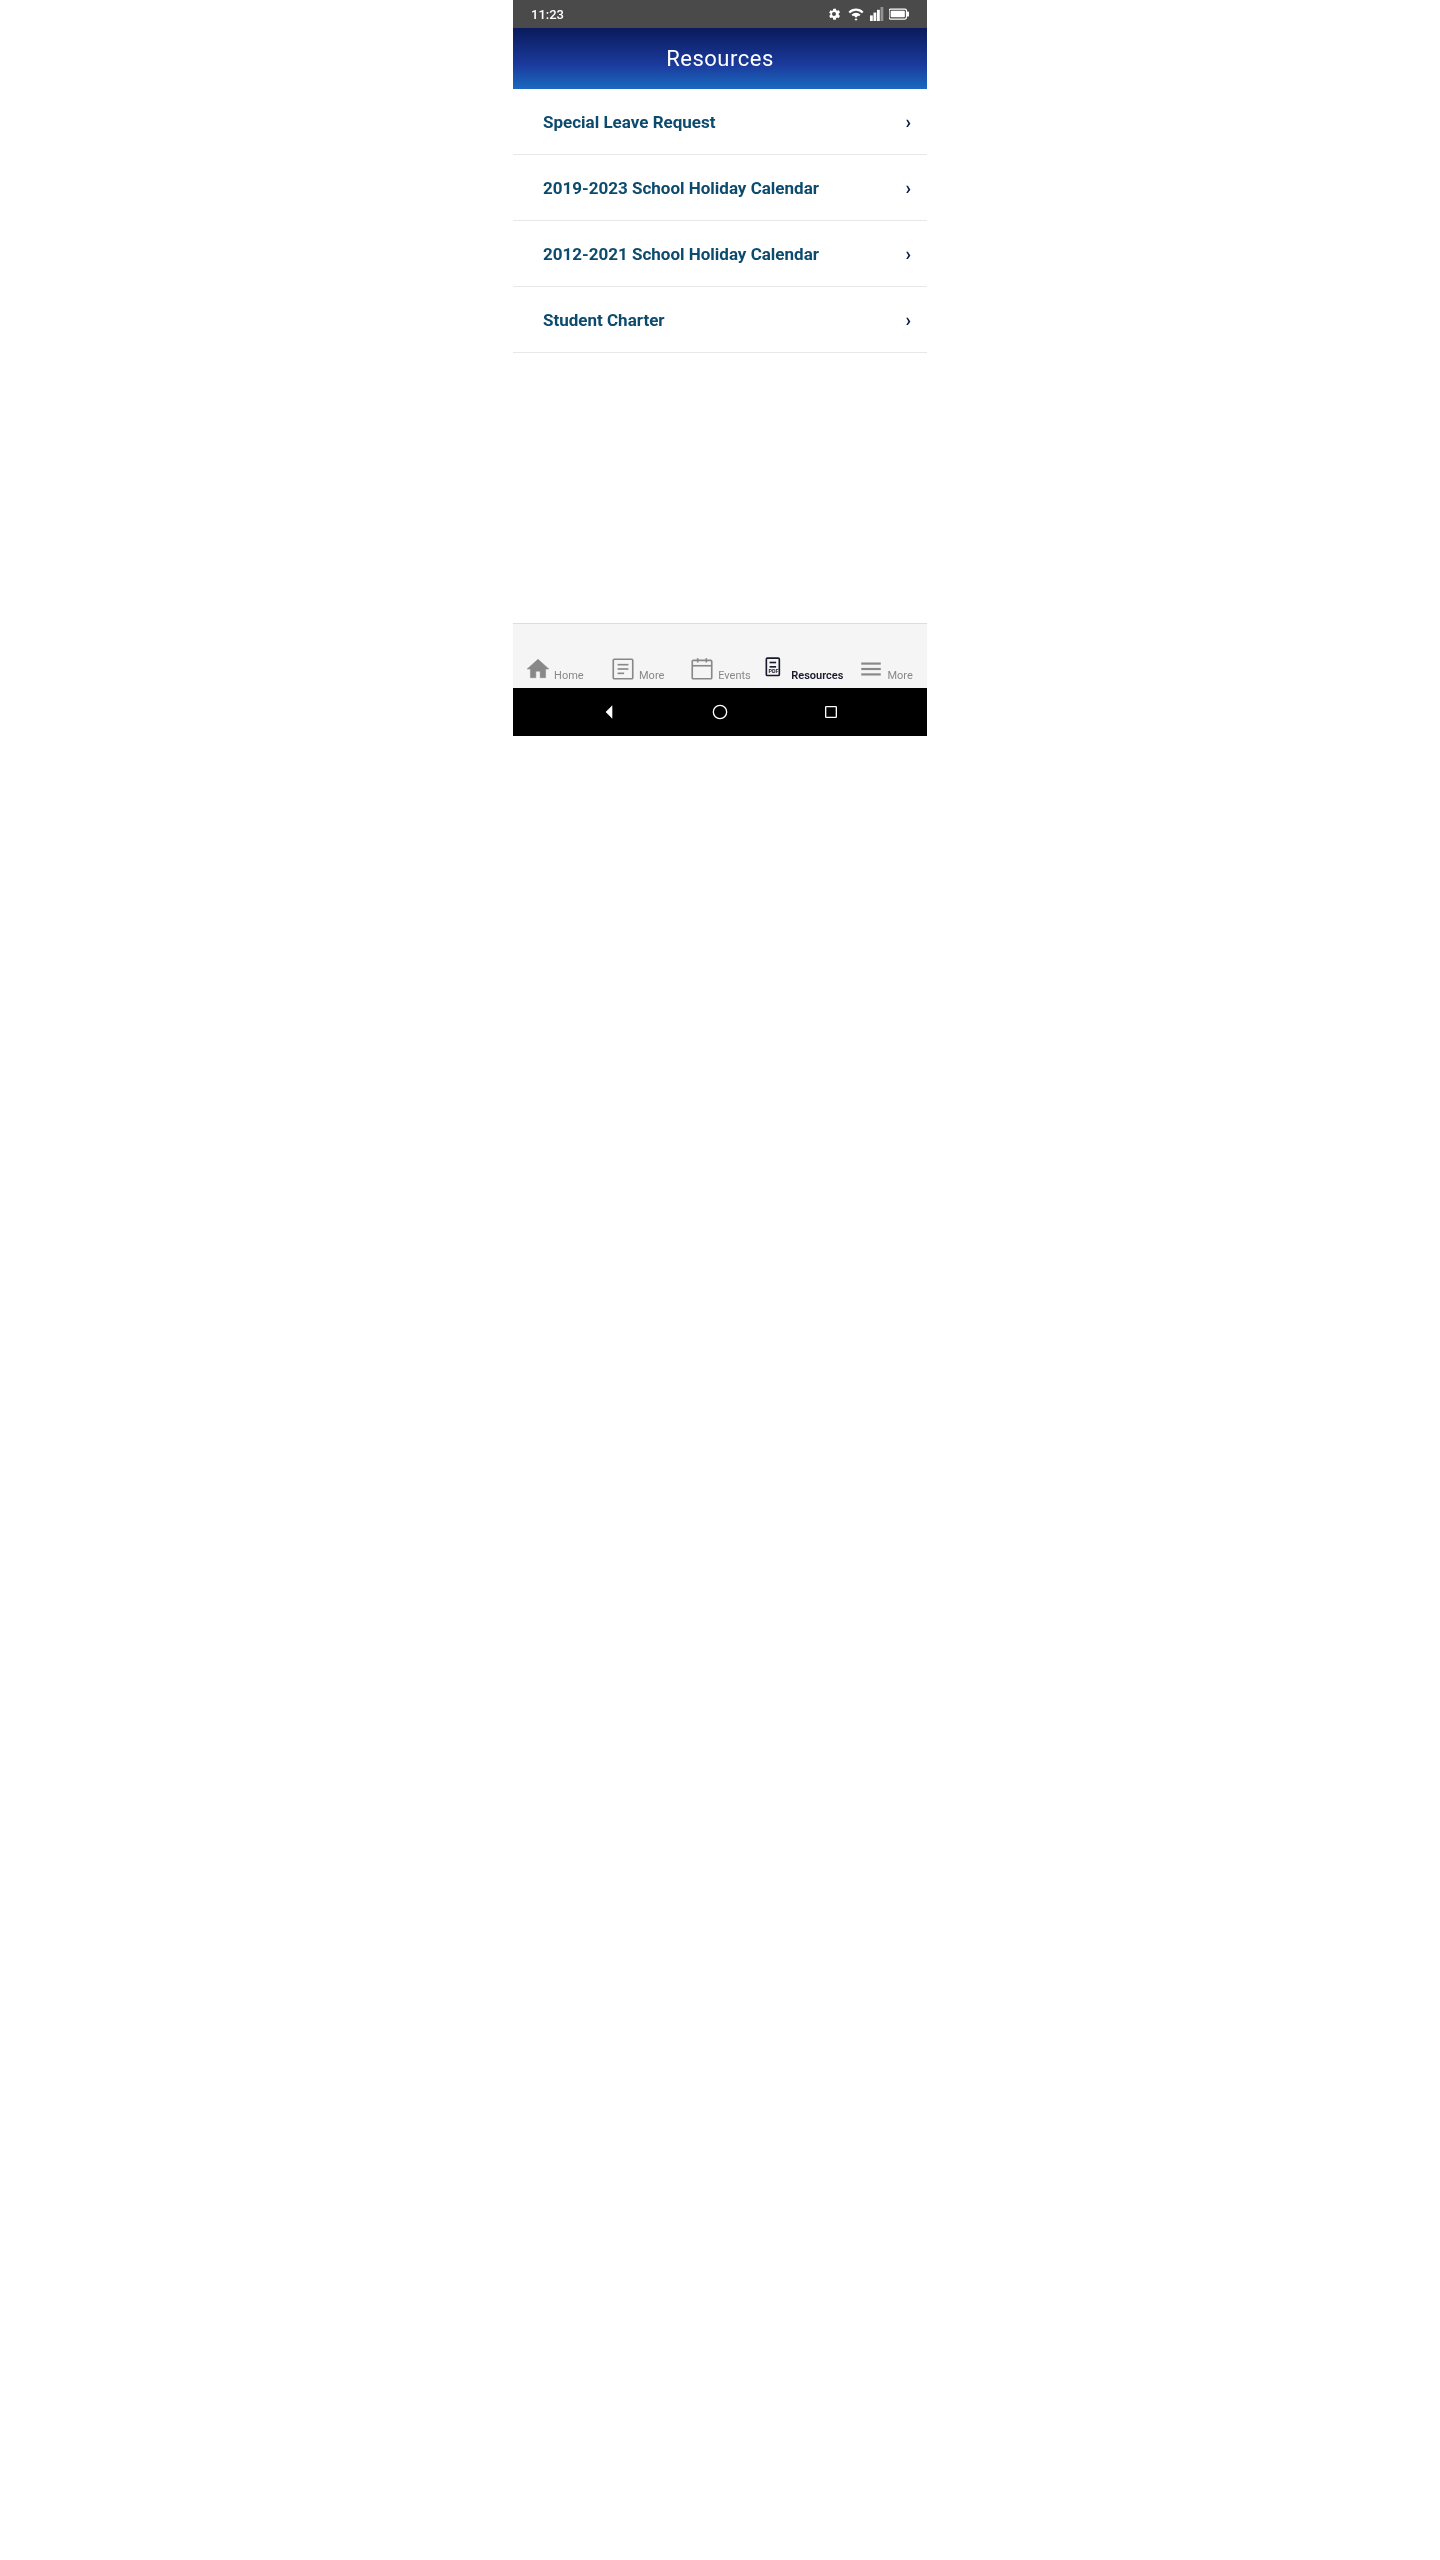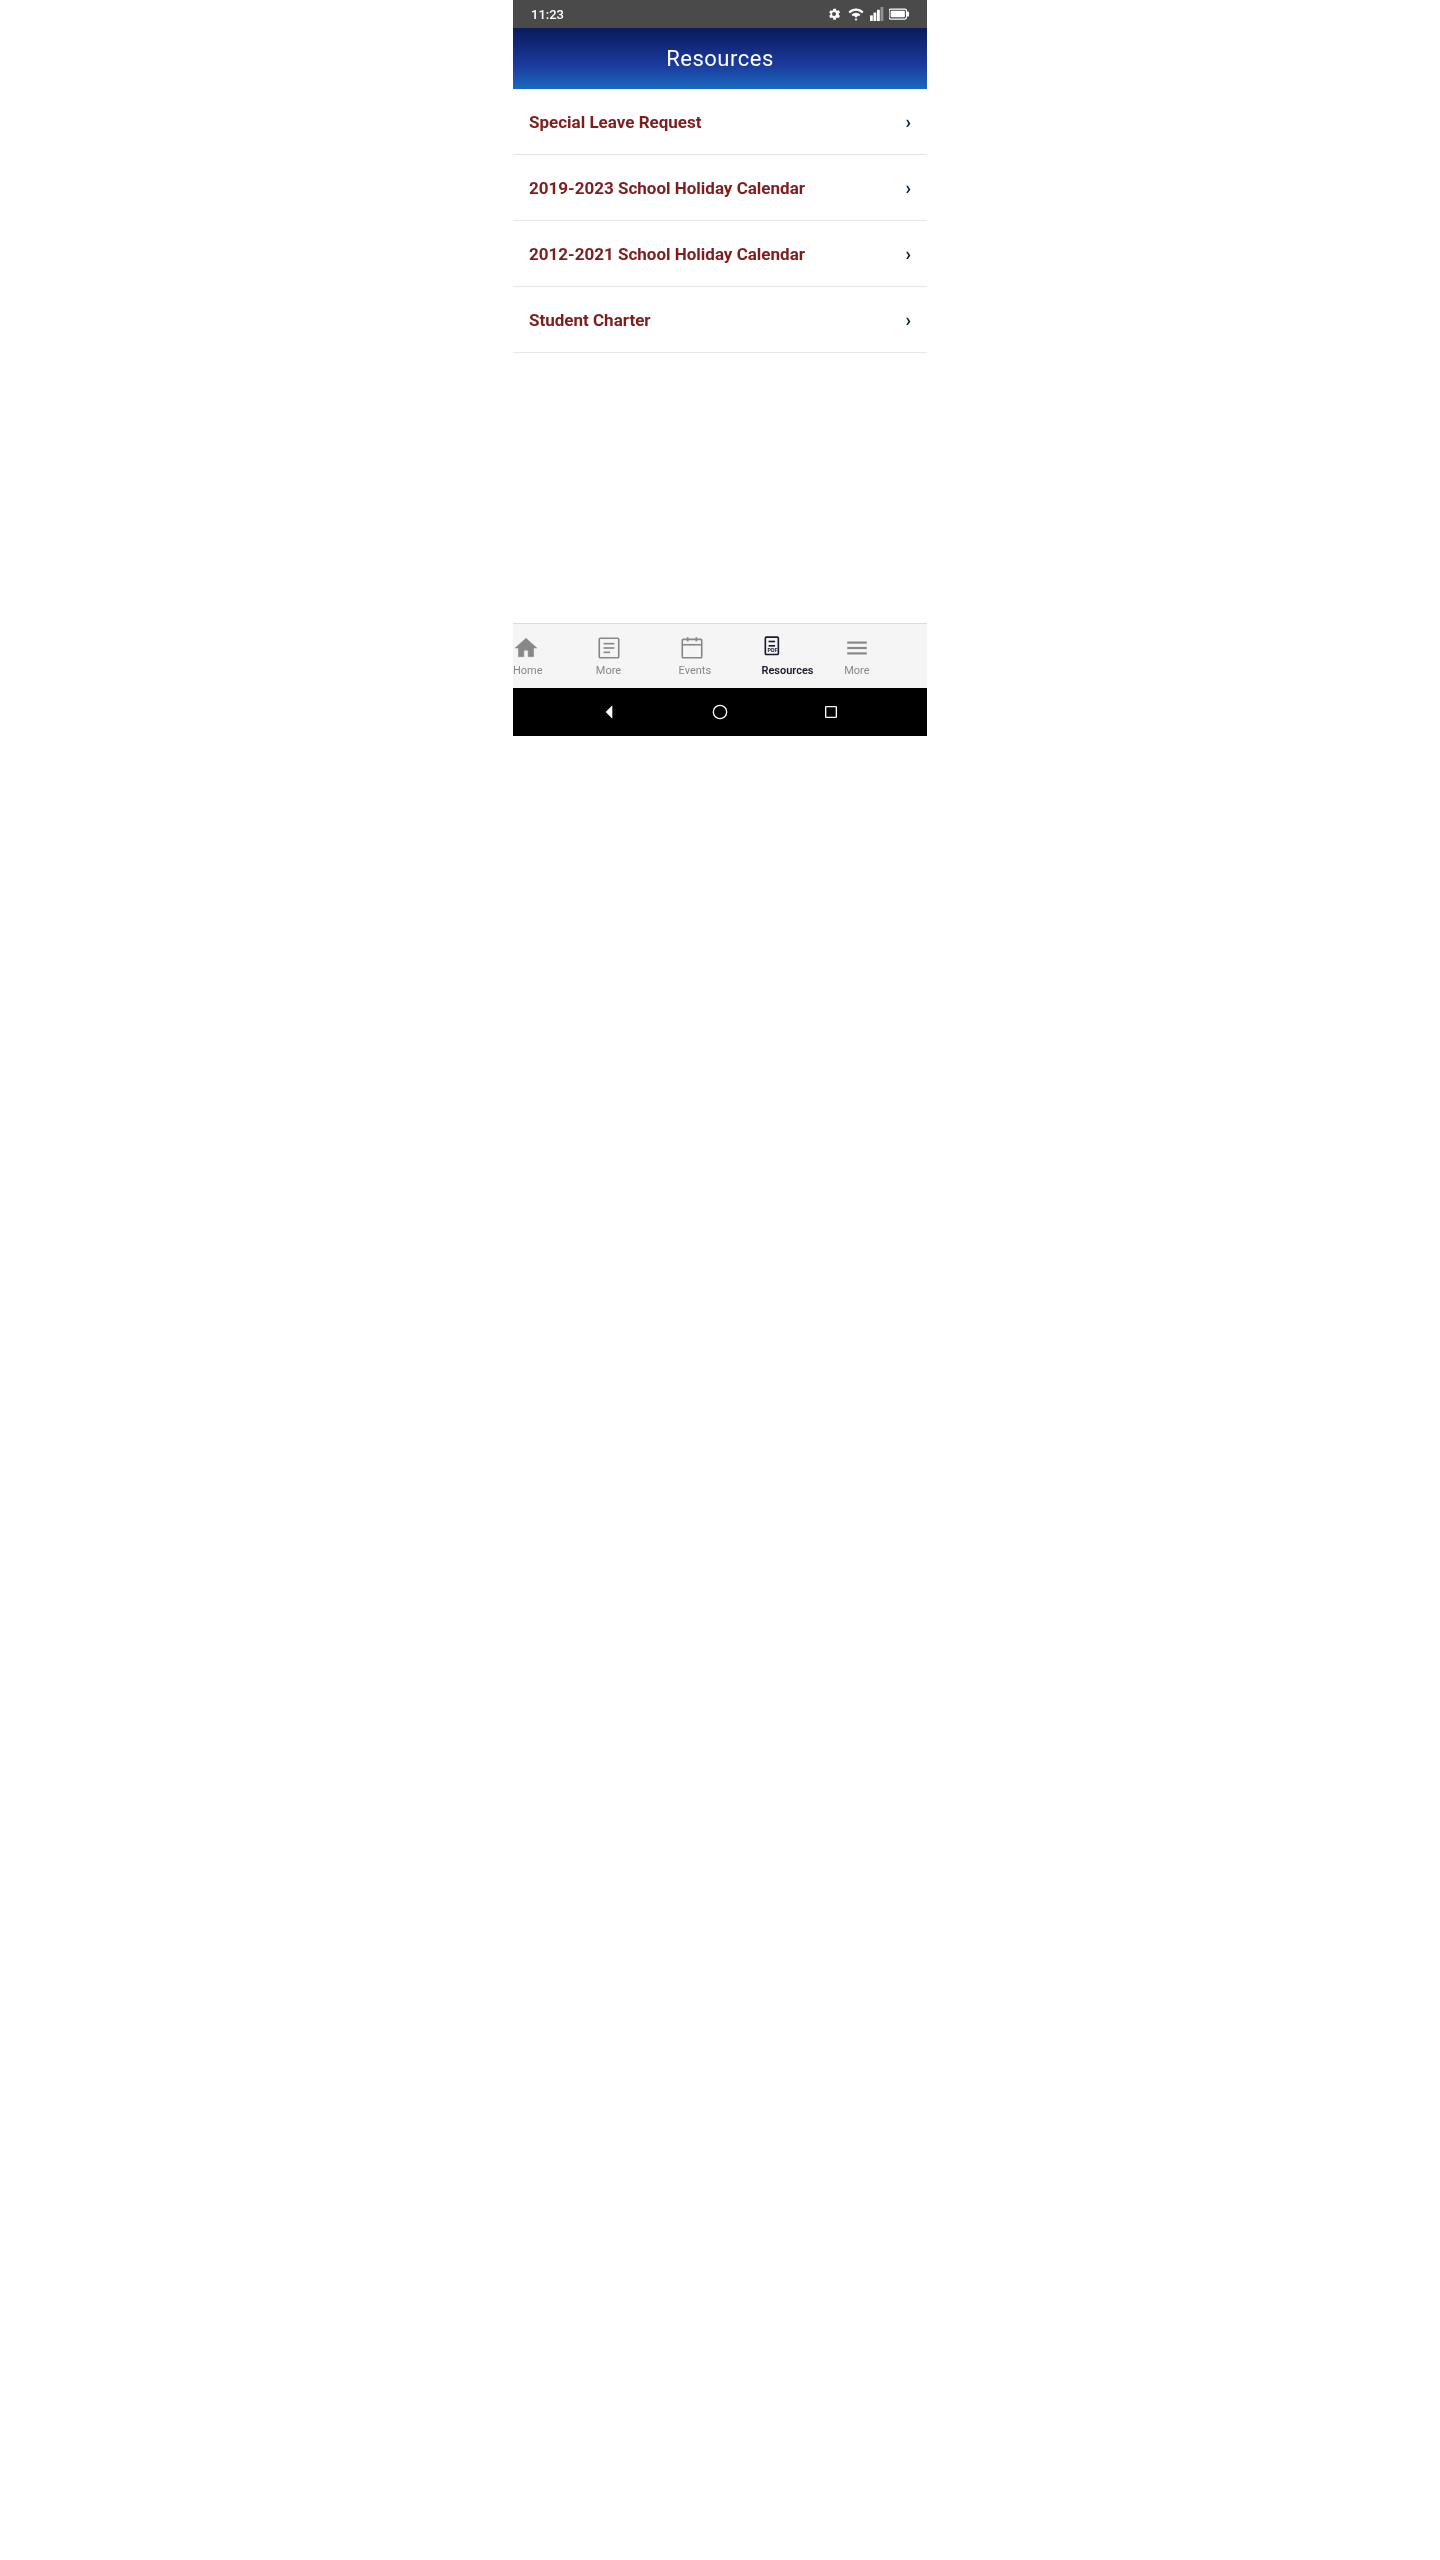--- a/index.html
+++ b/index.html
@@ -73,45 +73,46 @@
     .list-item {
       display: flex;
       align-items: center;
       justify-content: space-between;
       padding: 22px 16px;
       border-bottom: 1px solid #e8e8e8;
       cursor: pointer;
     }
 
     .list-item-label {
-      color: #7f1d1d;
+      color: #0c4a6e;
       font-size: 17px;
       font-weight: 700;
+      margin-left: 14px;
     }
 
     .chevron-icon {
       color: #0a1a4a;
       font-size: 18px;
       font-weight: 700;
     }
 
     
     .bottom-nav {
       background: #f5f5f5;
       border-top: 1px solid #ddd;
       display: flex;
       height: 65px;
       flex-shrink: 0;
     }
 
     .nav-item {
       flex: 1;
       display: flex;
-      flex-direction: column;
-      align-items: flex-start;
+      flex-direction: row;
+      align-items: flex-end;
       justify-content: center;
       gap: 3px;
       cursor: pointer;
       padding: 6px 0;
     }
 
     .nav-item.active .nav-label {
       color: #1a1a2e;
       font-weight: 600;
     }

